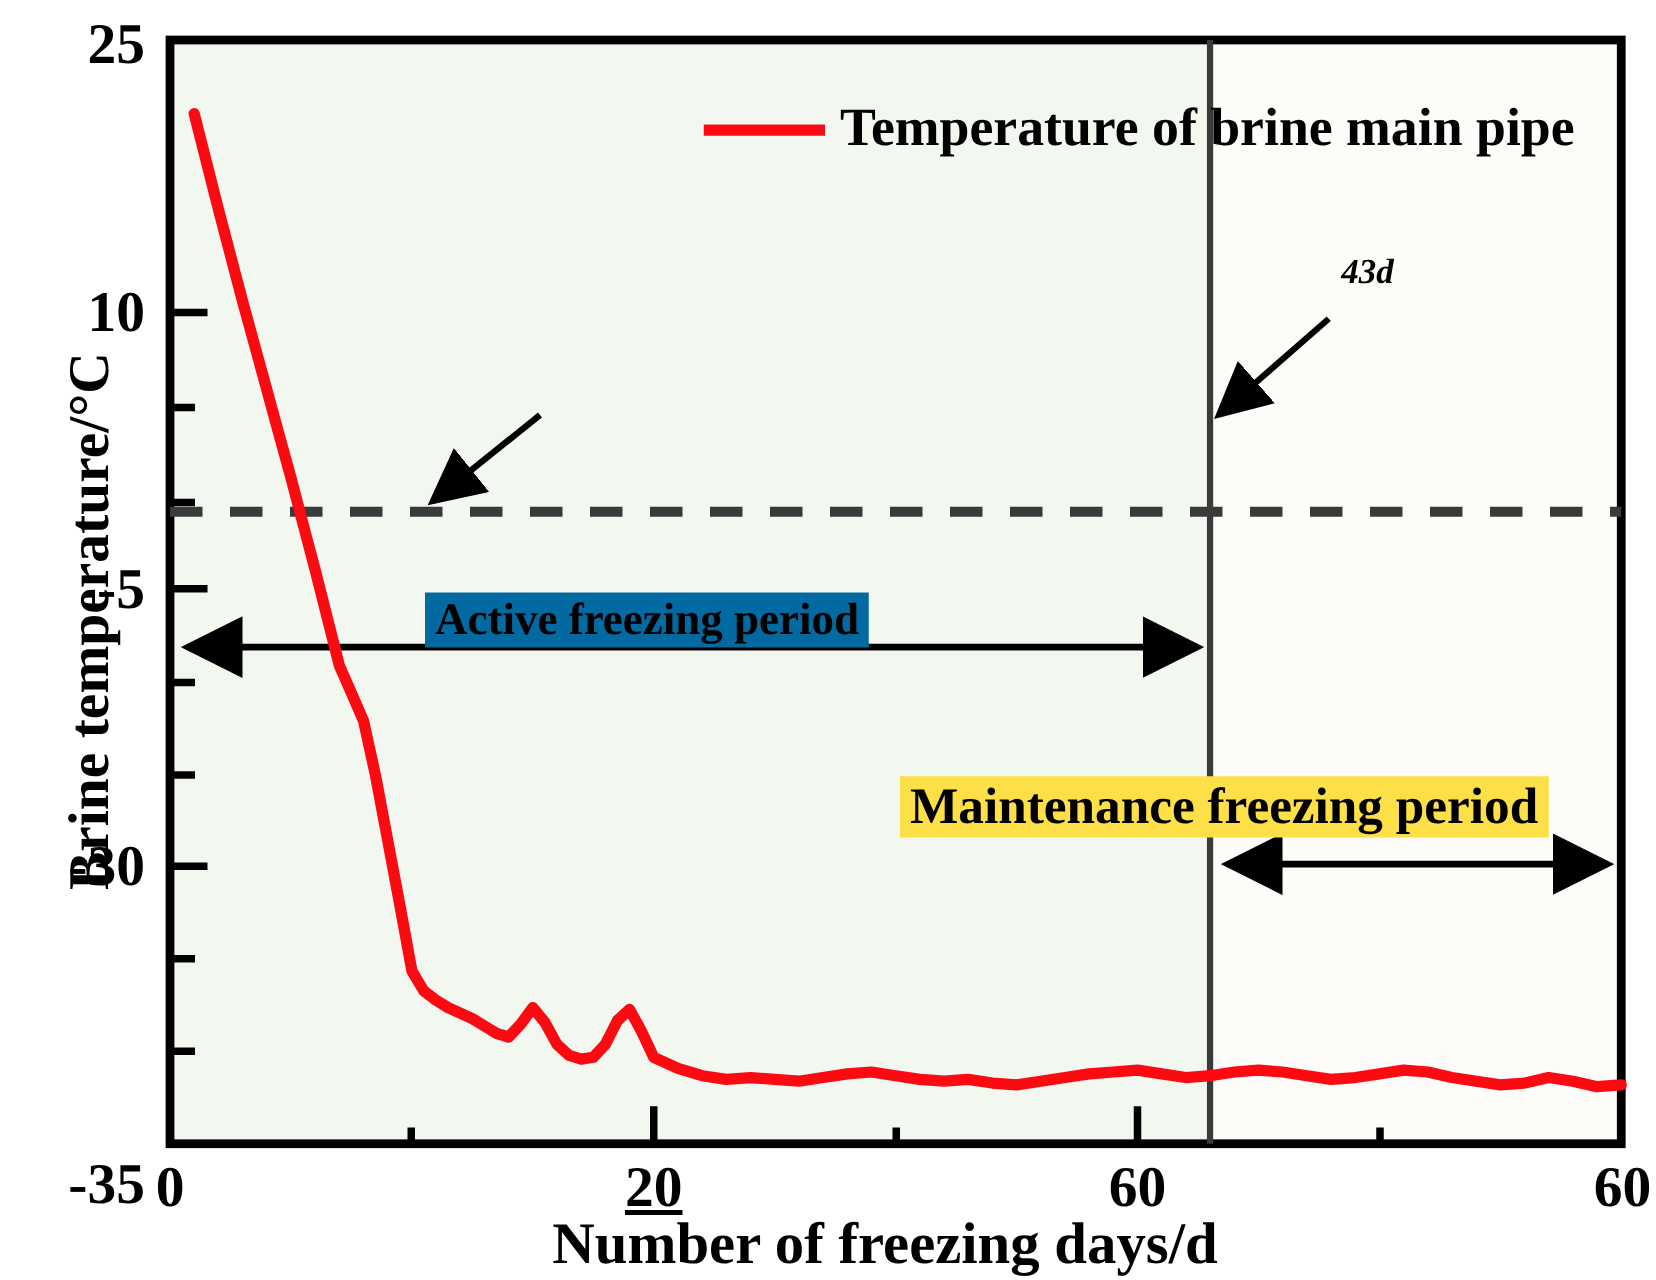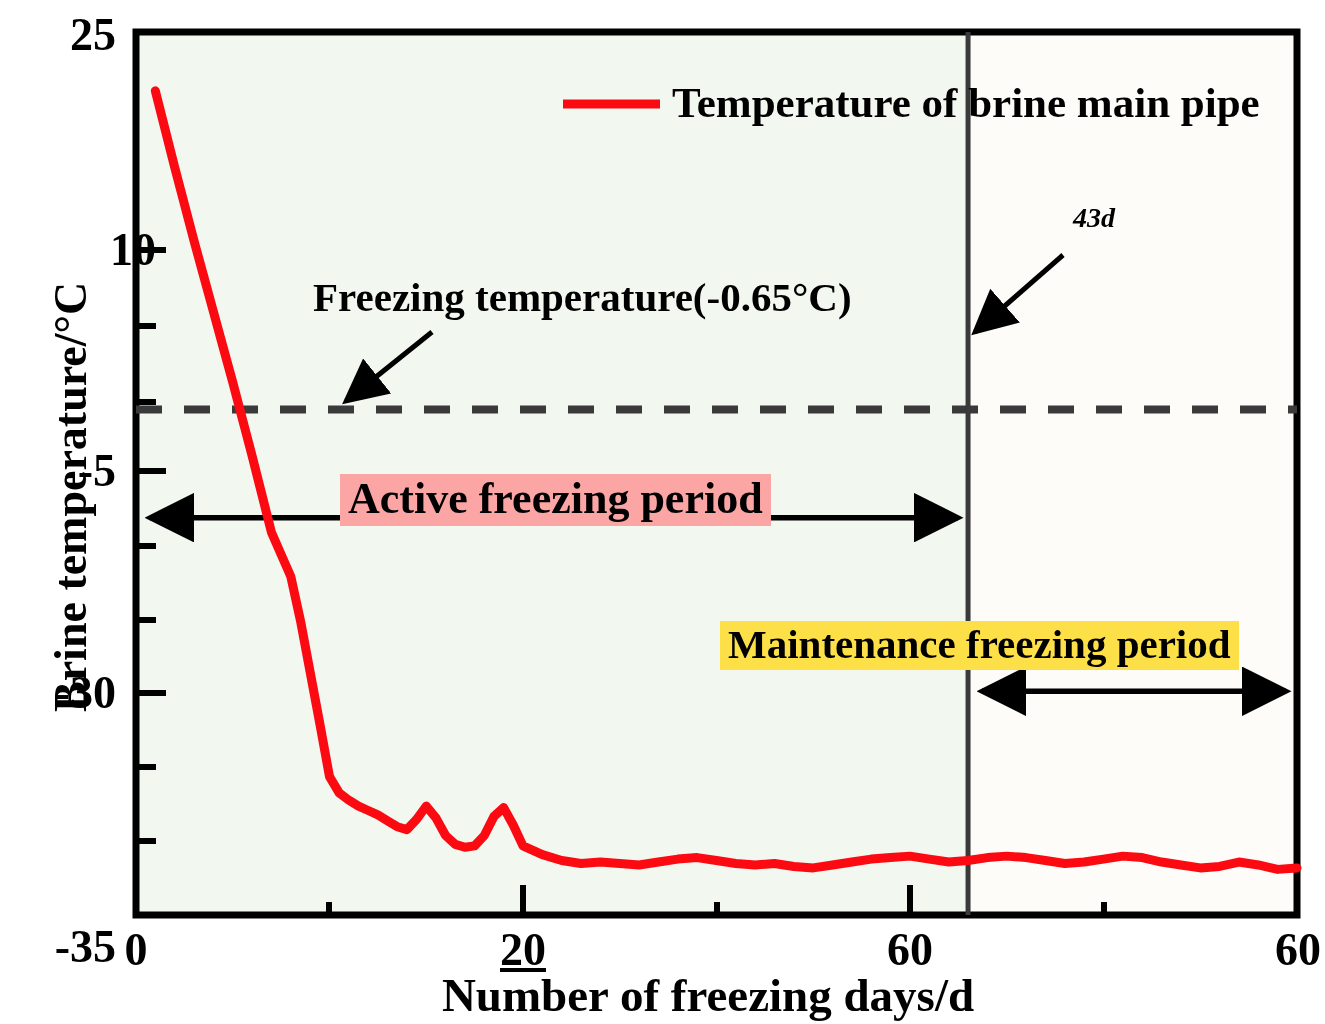--- a/index.html
+++ b/index.html
@@ -55,22 +55,22 @@
   #legend-label {
     font-size: 43px;
   }
   
   .annot {
     font-size: 41px;
   }
   #freezing-temp-label { font-size: 41px; }
   #marker-43d-label   { font-size: 28px; font-style: italic; }
   #active-period-label {
-    font-size: 44px;
-    background: #fca5a5;
+    font-size: 36px;
+    background: #0369a1;
     padding: 3px 8px 5px 8px;
   }
   #maintenance-period-label {
     font-size: 41px;
     background: #fde047;
     padding: 3px 8px 5px 8px;
   }
 </style>
 </head>
 <body>
@@ -127,36 +127,35 @@
     <line id="leader-freezing" x1="432" y1="320" x2="346" y2="389" stroke="#000000" stroke-width="5" marker-end="url(#annot-arrow)"></line>
 
     <line id="leader-43d" x1="1063" y1="243" x2="975" y2="320" stroke="#000000" stroke-width="5" marker-end="url(#annot-arrow)"></line>
 
     <polyline id="series-0" fill="none" stroke="#fb0a12" stroke-width="9" stroke-linejoin="round" stroke-linecap="round" points="155.35,78.87 165.03,117.13 174.70,155.39 184.38,192.19 194.05,228.98 203.72,264.30 213.40,299.62 223.07,334.94 232.75,370.26 242.43,407.05 252.10,443.84 261.77,482.10 271.45,520.37 281.13,542.44 290.80,564.52 300.48,608.67 310.15,660.17 319.82,711.68 329.50,764.66 339.17,780.85 348.85,788.21 358.52,794.10 368.20,798.51 377.88,802.93 387.55,808.81 397.23,814.70 406.90,817.64 416.57,807.34 426.25,794.10 435.93,805.87 445.60,823.53 455.28,832.36 464.95,835.30 474.63,833.83 484.30,823.53 493.98,804.40 503.65,795.57 513.33,813.23 523.00,833.83 542.35,842.66 561.70,848.55 581.05,851.49 600.40,850.02 619.75,851.49 639.10,852.96 658.45,850.02 677.80,847.08 697.15,845.61 716.50,848.55 735.85,851.49 755.20,852.96 774.55,851.49 793.90,854.43 813.25,855.91 832.60,852.96 851.95,850.02 871.30,847.08 890.65,845.61 910.00,844.13 929.35,847.08 948.70,850.02 968.05,848.55 987.40,845.61 1006.75,844.13 1026.10,845.61 1045.45,848.55 1064.80,851.49 1084.15,850.02 1103.50,847.08 1122.85,844.13 1142.20,845.61 1161.55,850.02 1180.90,852.96 1200.25,855.91 1219.60,854.43 1238.95,850.02 1258.30,852.96 1277.65,857.38 1297.00,855.91"></polyline>
 
     <line id="legend-swatch" x1="563" y1="92" x2="660" y2="92" stroke="#fb0a12" stroke-width="9" stroke-linecap="butt"></line>
   </svg>
 
   <div class="ov ytick" style="left:0px; top:0px; width:116px;">25</div>
-  <div class="ov ytick" style="left:0px; top:215px; width:116px;margin-left:40px;">10</div>
+  <div class="ov ytick" style="left:0px; top:215px; width:116px;">10</div>
   <div class="ov ytick" style="left:0px; top:436px; width:116px;">-5</div>
   <div class="ov ytick" style="left:0px; top:658px; width:116px;">-30</div>
   <div class="ov ytick" style="left:0px; top:872px; width:116px;margin-top:40px;">-35</div>
 
   <div class="ov xtick" style="left:106px; top:915px; width:60px;">0</div>
   <div class="ov xtick" style="left:493px; top:915px; width:60px;text-decoration:underline;">20</div>
   <div class="ov xtick" style="left:880px; top:915px; width:60px;">60</div>
   <div class="ov xtick" style="left:1268px; top:915px; width:60px;">60</div>
 
   <div class="ov" id="y-axis-title" style="left:48px; top:700px;">Brine temperature/°C</div>
   <div class="ov" id="legend-label" style="left:672px; top:69px;">Temperature of brine main pipe</div>
 
   <div class="ov" id="x-axis-title" style="left:113px; top:960px; width:1190px;">Number of freezing days/d</div>
 
-  <div class="ov annot" id="freezing-temp-label" style="left:313px; top:265px;">Freezing temperature(-0.65°C)</div>
 
   <div class="ov annot" id="marker-43d-label" style="left:1073px; top:192px;">43d</div>
 
   <div class="ov" id="active-period-label" style="left:340px; top:462px;">Active freezing period</div>
 
   <div class="ov" id="maintenance-period-label" style="left:720px; top:609px;">Maintenance freezing period</div>
 
 </div>
 
 </body></html>

